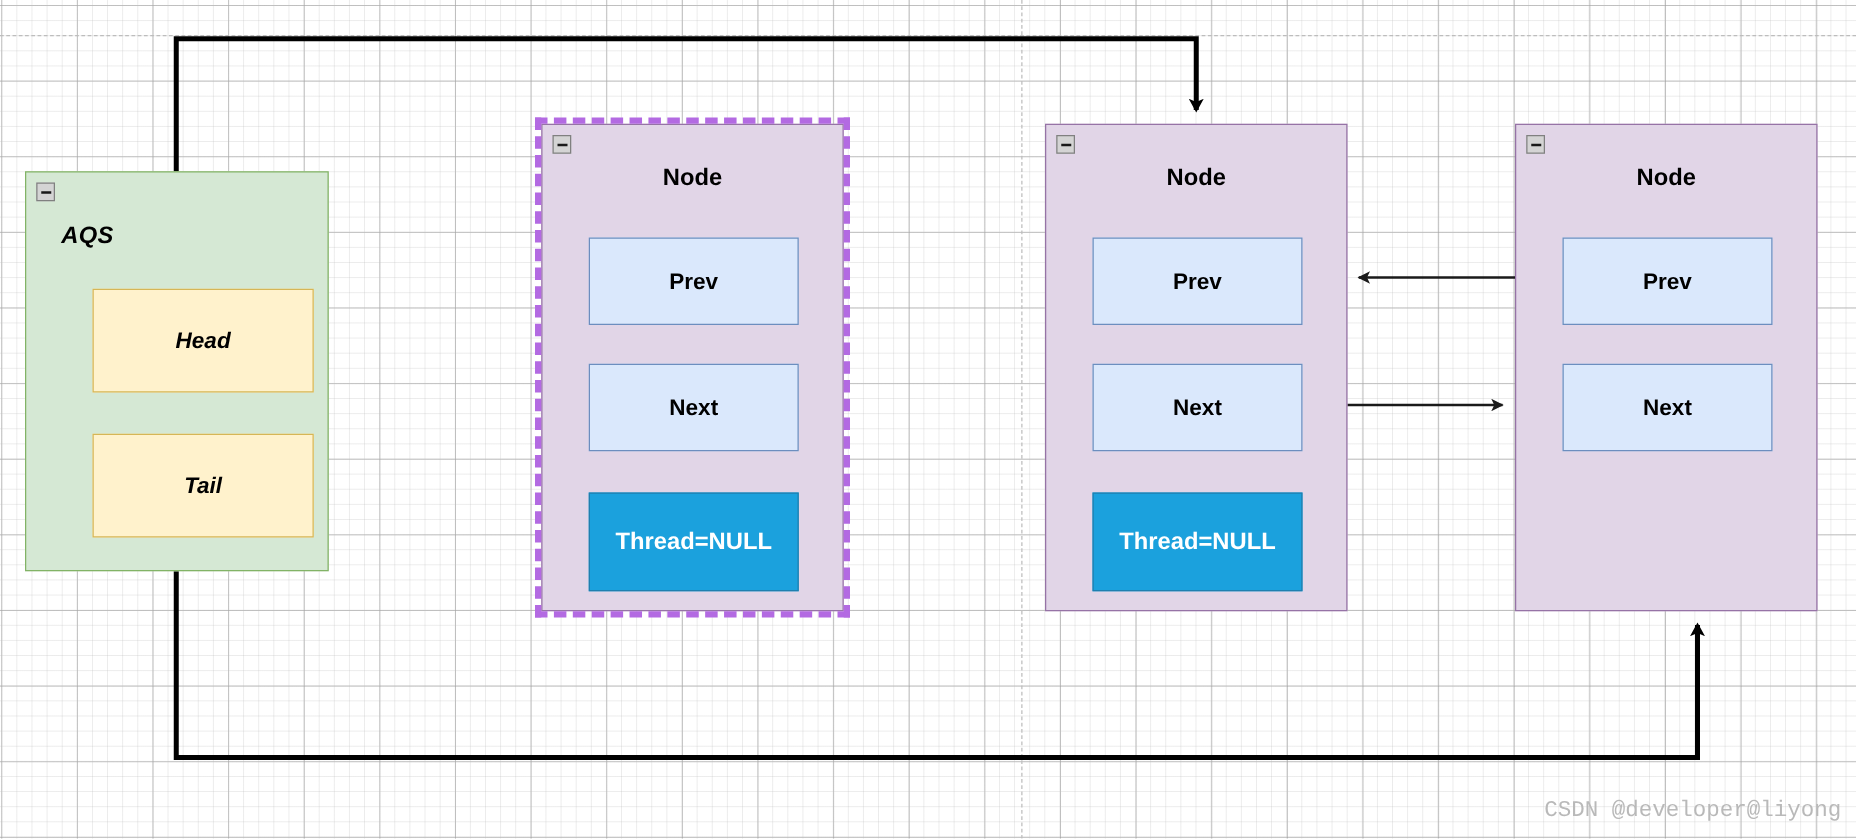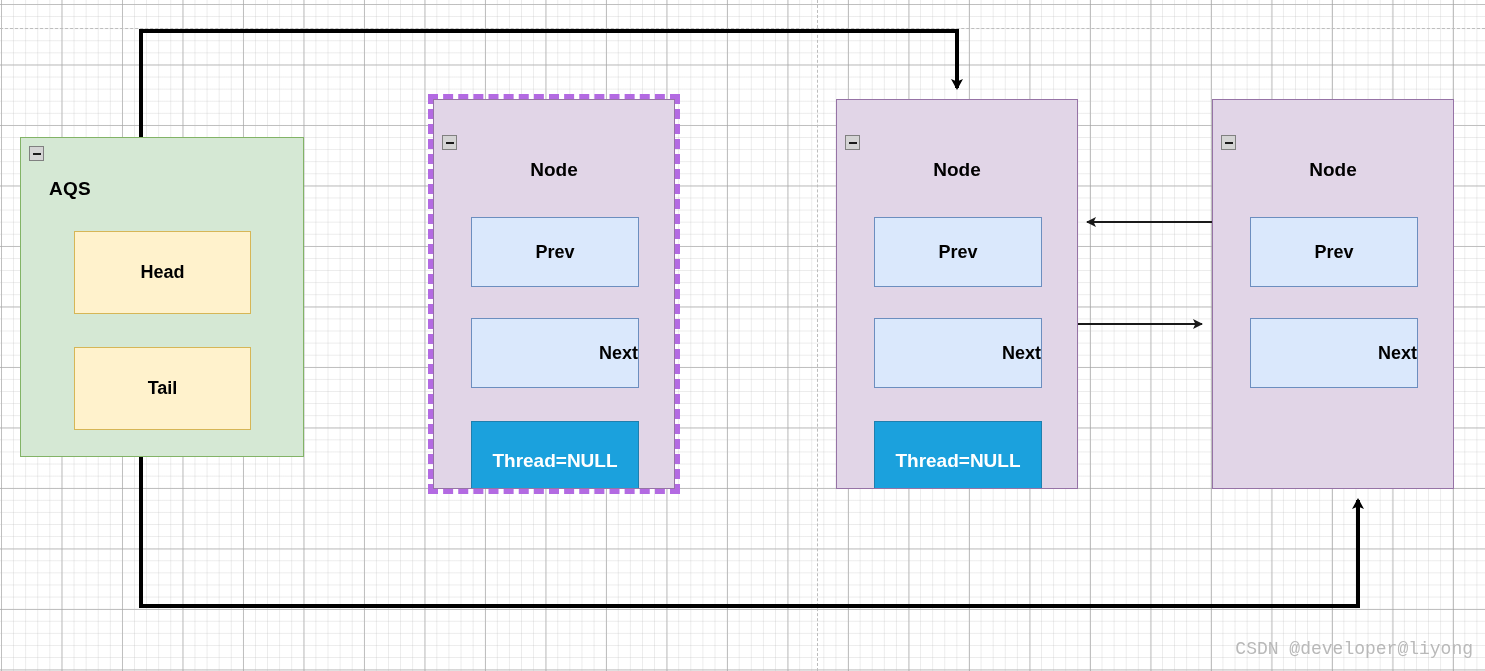--- a/index.html
+++ b/index.html
@@ -41,24 +41,25 @@
 
   
   .shape {
     position: absolute;
     box-sizing: border-box;
   }
 
   .aqs-box {
     left: 20px;
     top: 137px;
-    width: 284px;
+    width: 243px;
     height: 320px;
     background: #d5e8d4;
     border: 1px solid #82b366;
+    font-style: italic;
   }
 
   .node-box {
     width: 242px;
     height: 390px;
     background: #e1d5e7;
     border: 1px solid #9673a6;
     top: 99px;
   }
   .node-1 { left: 433px; }
@@ -142,21 +143,21 @@
   .field-yellow.tail { top: 209px; }
 
   .field-blue {
     left: 37px;
     width: 168px;
     height: 70px;
     background: #dae8fc;
     border: 1px solid #6c8ebf;
   }
   .field-blue.prev { top: 90px; }
-  .field-blue.next { top: 191px; justify-content: flex-end; }
+  .field-blue.next { top: 191px; }
 
   .field-thread {
     left: 37px;
     top: 294px;
     width: 168px;
     height: 79px;
     background: #1ba1dd;
     border: 1px solid #1f7fae;
     color: #ffffff;
     font-size: 19px;
@@ -171,21 +172,20 @@
     position: relative;
     left: -2px;
     width: 230px;
   }
 
   
   .node-clip {
     position: absolute;
     inset: 0;
     overflow: hidden;
-    margin-top: 27px;
   }
 
   
   svg.connectors {
     position: absolute;
     left: 0;
     top: 0;
     width: 1485px;
     height: 671px;
     overflow: visible;

